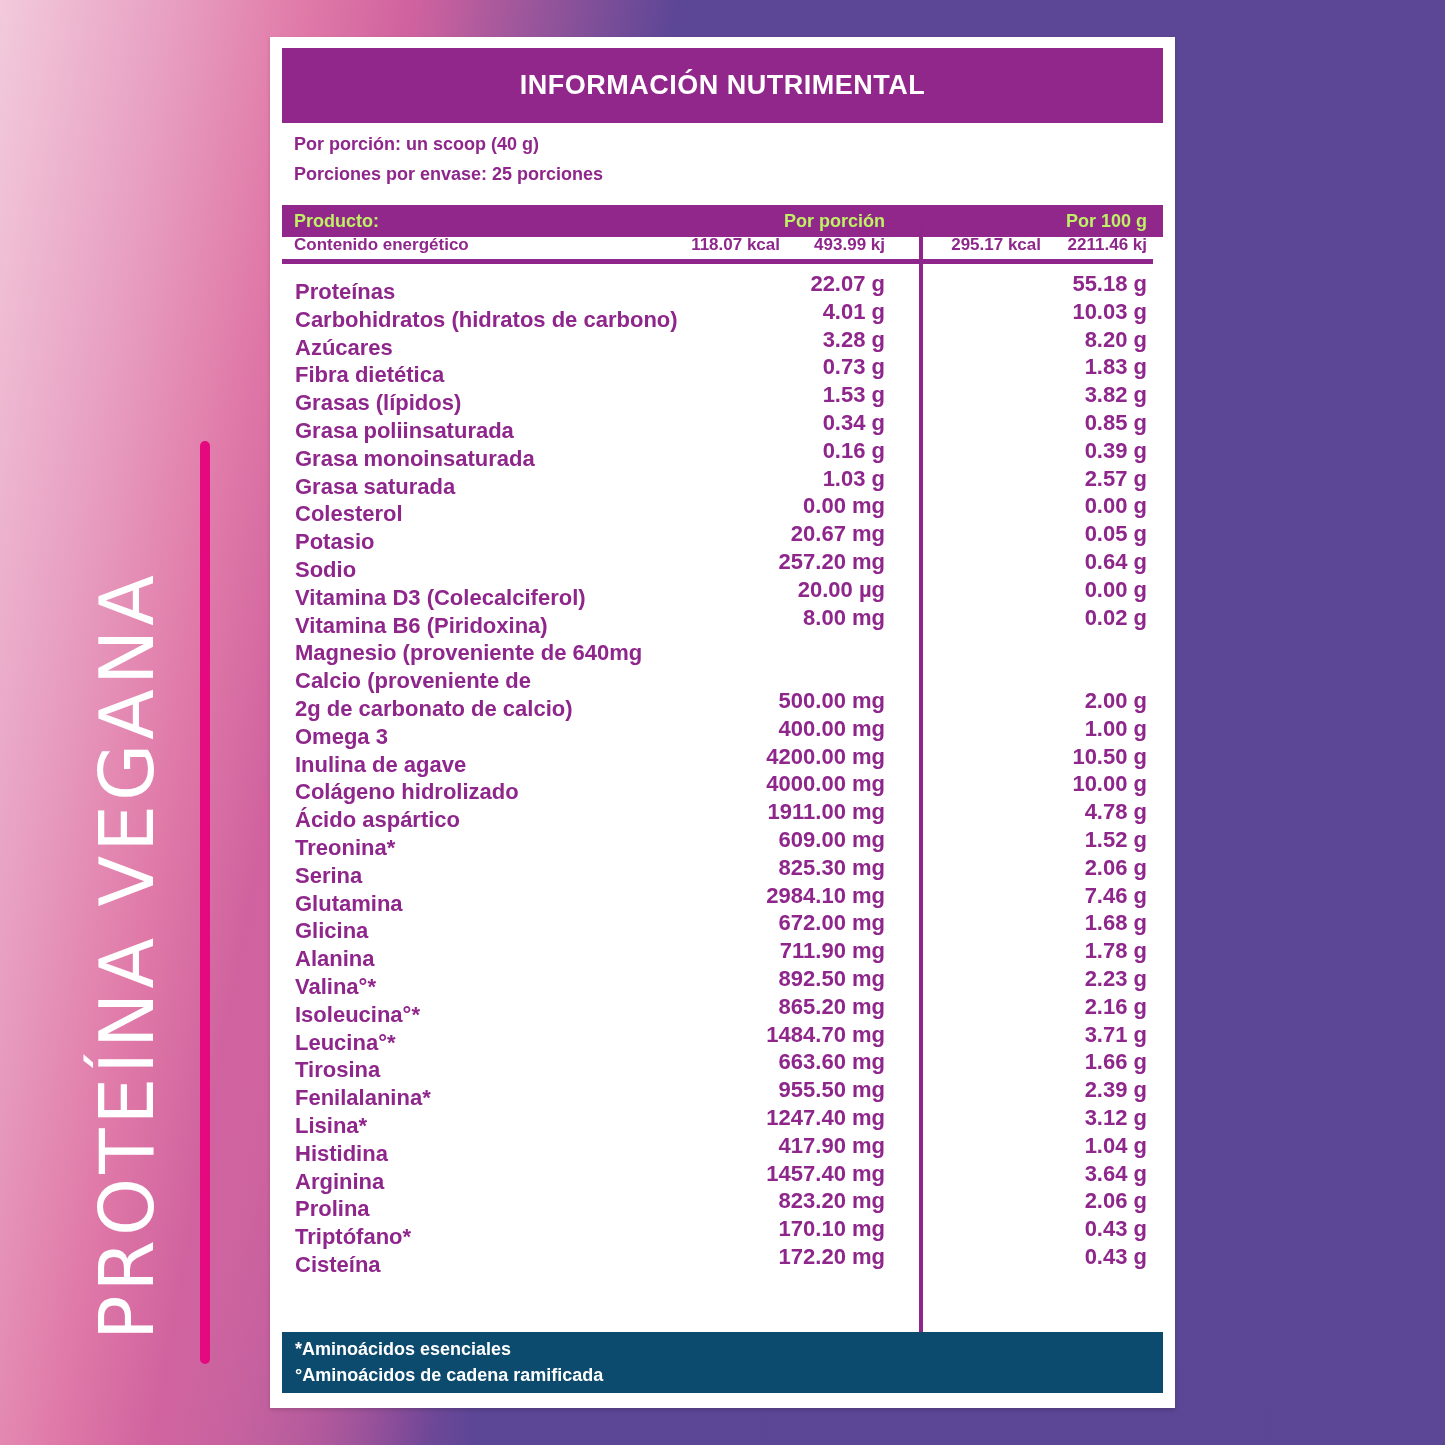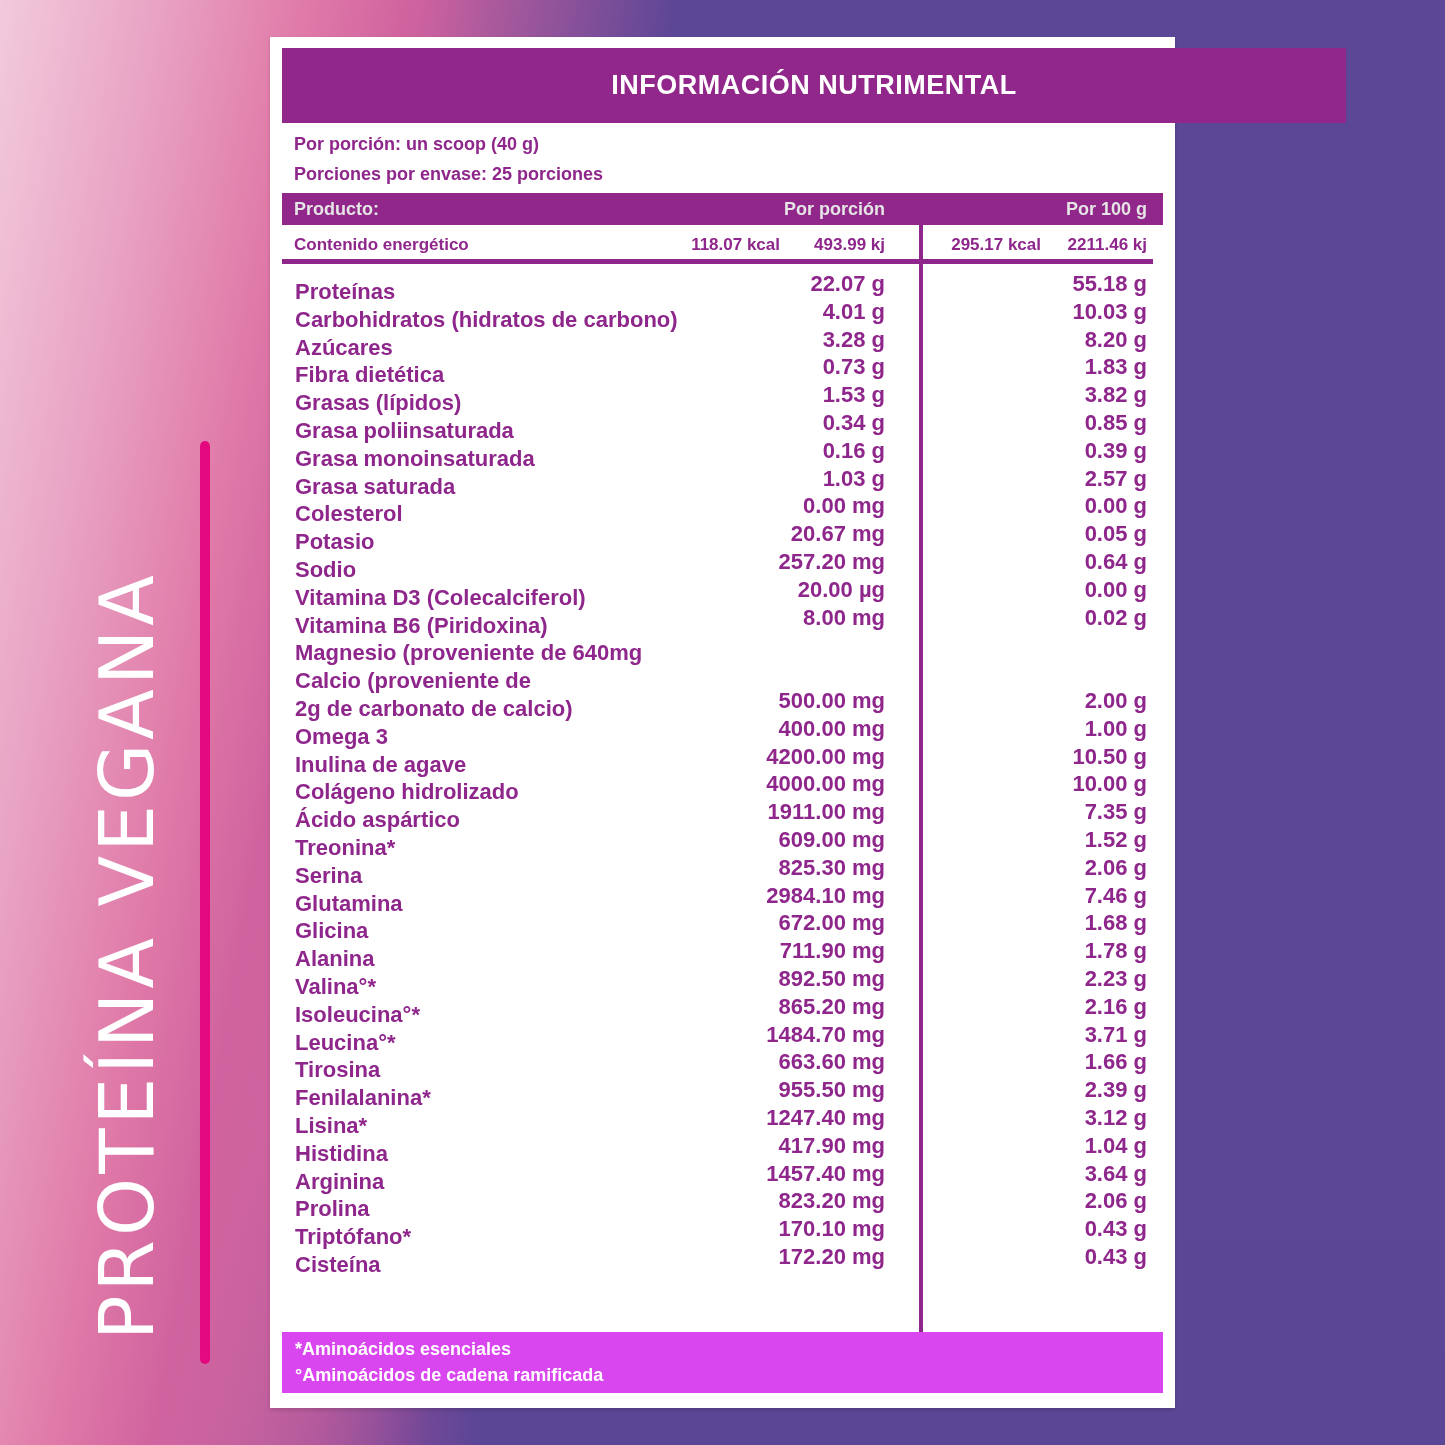--- a/index.html
+++ b/index.html
@@ -24,51 +24,51 @@
     }
     .side-bar {
       position: absolute; left: 200px; top: 441px; width: 10px; height: 923px;
       background: #e5097f; border-radius: 5px;
     }
     .card {
       position: absolute; left: 270px; top: 37px; width: 905px; height: 1371px;
       background: #ffffff; box-shadow: 0 2px 4px rgba(0,0,0,0.15);
     }
     .hdr {
-      position: absolute; left: 12px; top: 11px; width: 1064px; height: 75px;
+      position: absolute; left: 12px; top: 11px; width: 881px; height: 75px;
       background: #91268b; color: #fff; display: flex; align-items: center; justify-content: center;
       font-size: 27px; font-weight: bold; letter-spacing: 0.5px;
     }
     .serving {
       position: absolute; left: 24px; font-size: 18px; font-weight: bold; color: #8e268b;
     }
     .colhdr {
-      position: absolute; left: 12px; top: 156px; width: 881px; height: 32px;
-      background: #91268b; color: #e5e5e5; font-size: 18px; font-weight: bold;
+      position: absolute; left: 12px; top: 168px; width: 881px; height: 32px;
+      background: #91268b; color: #bef264; font-size: 18px; font-weight: bold;
     }
     .colhdr span { position: absolute; top: 6px; }
     .energy {
       position: absolute; left: 12px; top: 192px; width: 881px; height: 32px;
       color: #8e268b; font-size: 17px; font-weight: bold;
     }
     .energy span { position: absolute; top: 6px; white-space: nowrap; }
     .thick-line {
       position: absolute; left: 12px; top: 222px; width: 871px; height: 5px; background: #8e268b;
     }
     .vline {
       position: absolute; left: 649px; top: 188px; width: 4px; height: 1107px; background: #8e268b;
     }
     .rows { position: absolute; left: 0; top: 233px; width: 905px; }
     .row { position: relative; height: 27.8px; color: #8e268b; font-weight: bold; font-size: 22px; }
     .row .name { position: absolute; left: 25px; top: 0; white-space: nowrap; line-height: 27.8px; margin-top: 8px; }
     .row .v1 { position: absolute; right: 290px; top: 0; white-space: nowrap; line-height: 27.8px; }
     .row .v2 { position: absolute; right: 28px; top: 0; white-space: nowrap; line-height: 27.8px; }
     .footer {
       position: absolute; left: 12px; top: 1295px; width: 881px; height: 61px;
-      background: #d946ef; color: #fff; font-size: 18px; font-weight: bold;
+      background: #0c4a6e; color: #fff; font-size: 18px; font-weight: bold;
     }
     .footer div { position: absolute; left: 13px; white-space: nowrap; }
   </style>
 </head>
 <body>
 
 <div class="bg-top"></div>
 
 <div class="side-title">PROTEÍNA VEGANA</div>
 <div class="side-bar"></div>
@@ -190,21 +190,21 @@
         <span class="v2">10.50 g</span>
       </div>
       <div class="row">
         <span class="name">Colágeno hidrolizado</span>
         <span class="v1">4000.00 mg</span>
         <span class="v2">10.00 g</span>
       </div>
       <div class="row">
         <span class="name">Ácido aspártico</span>
         <span class="v1">1911.00 mg</span>
-        <span class="v2">7.35 g</span>
+        <span class="v2">4.78 g</span>
       </div>
       <div class="row">
         <span class="name">Treonina*</span>
         <span class="v1">609.00 mg</span>
         <span class="v2">1.52 g</span>
       </div>
       <div class="row">
         <span class="name">Serina</span>
         <span class="v1">825.30 mg</span>
         <span class="v2">2.06 g</span>

